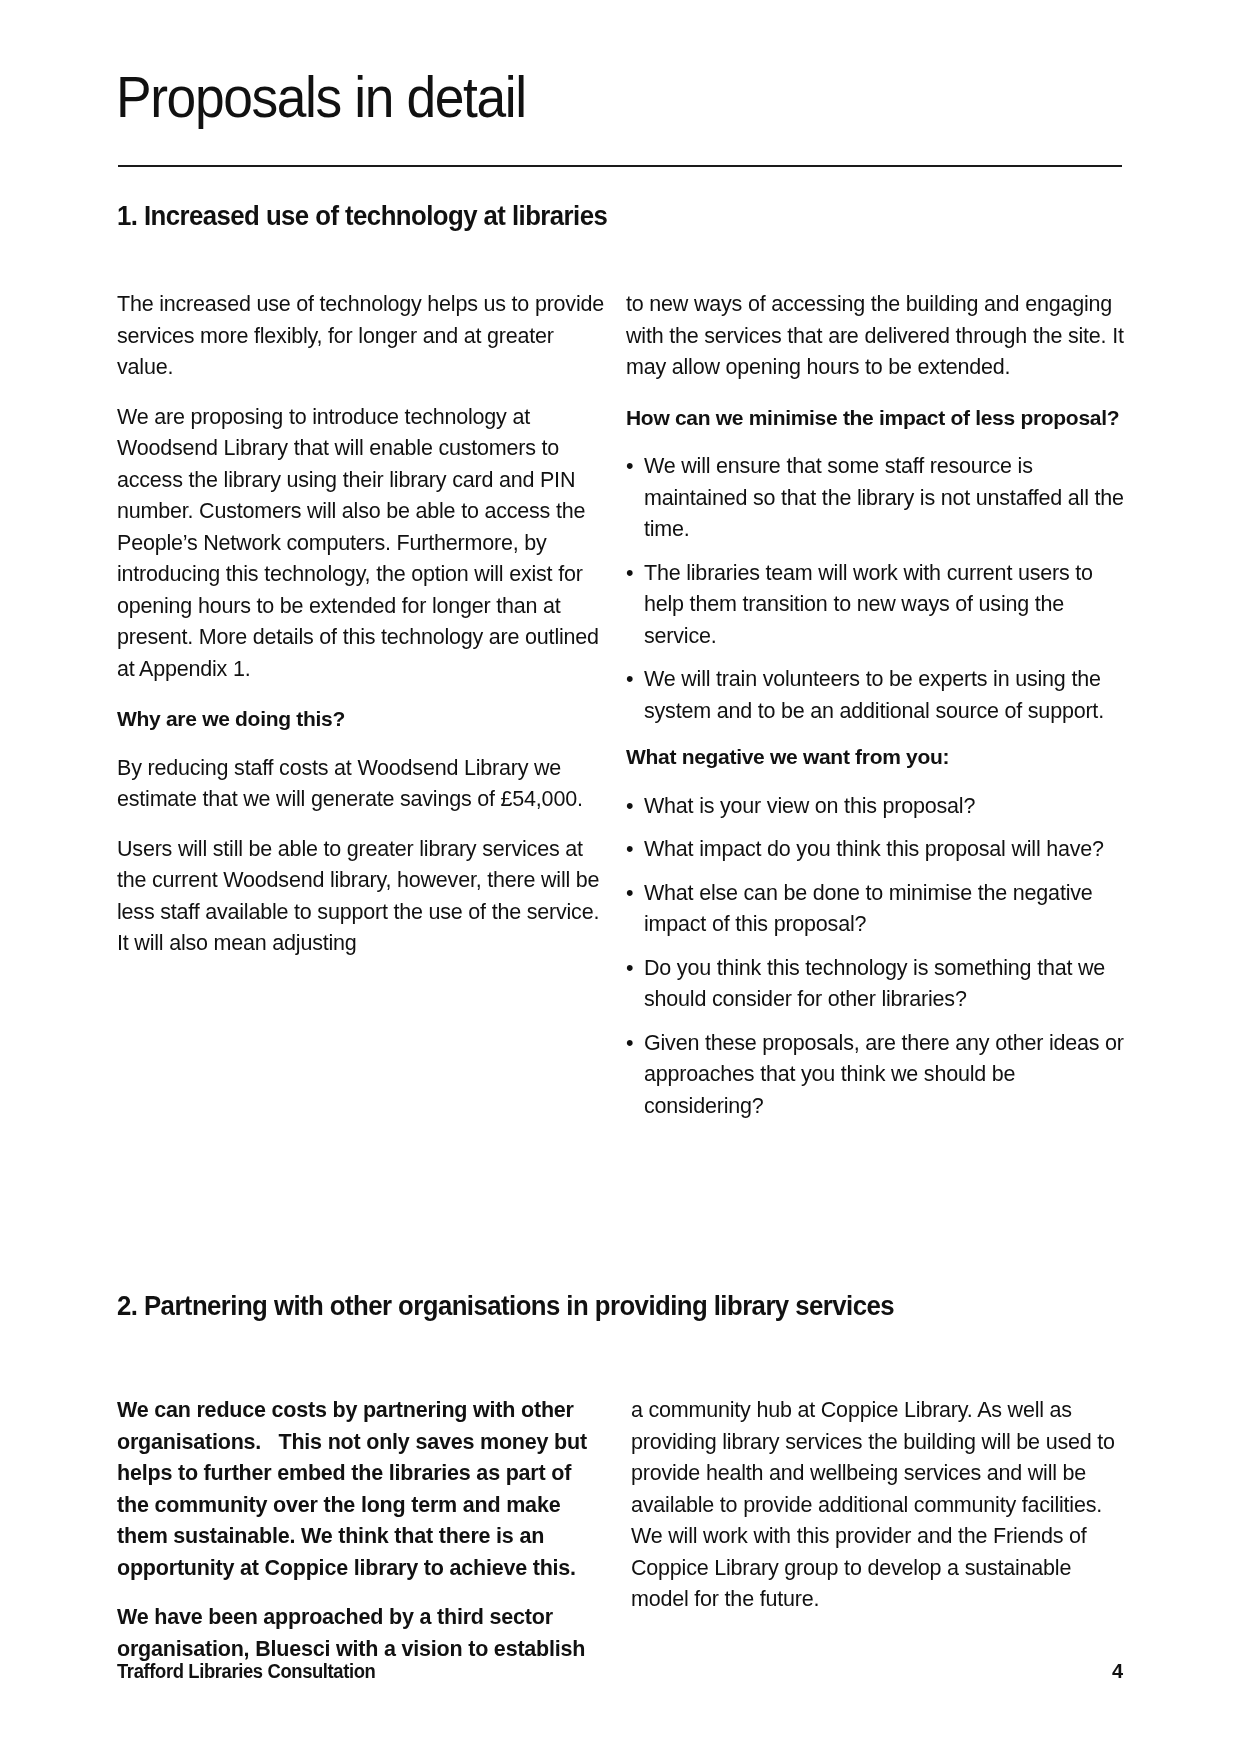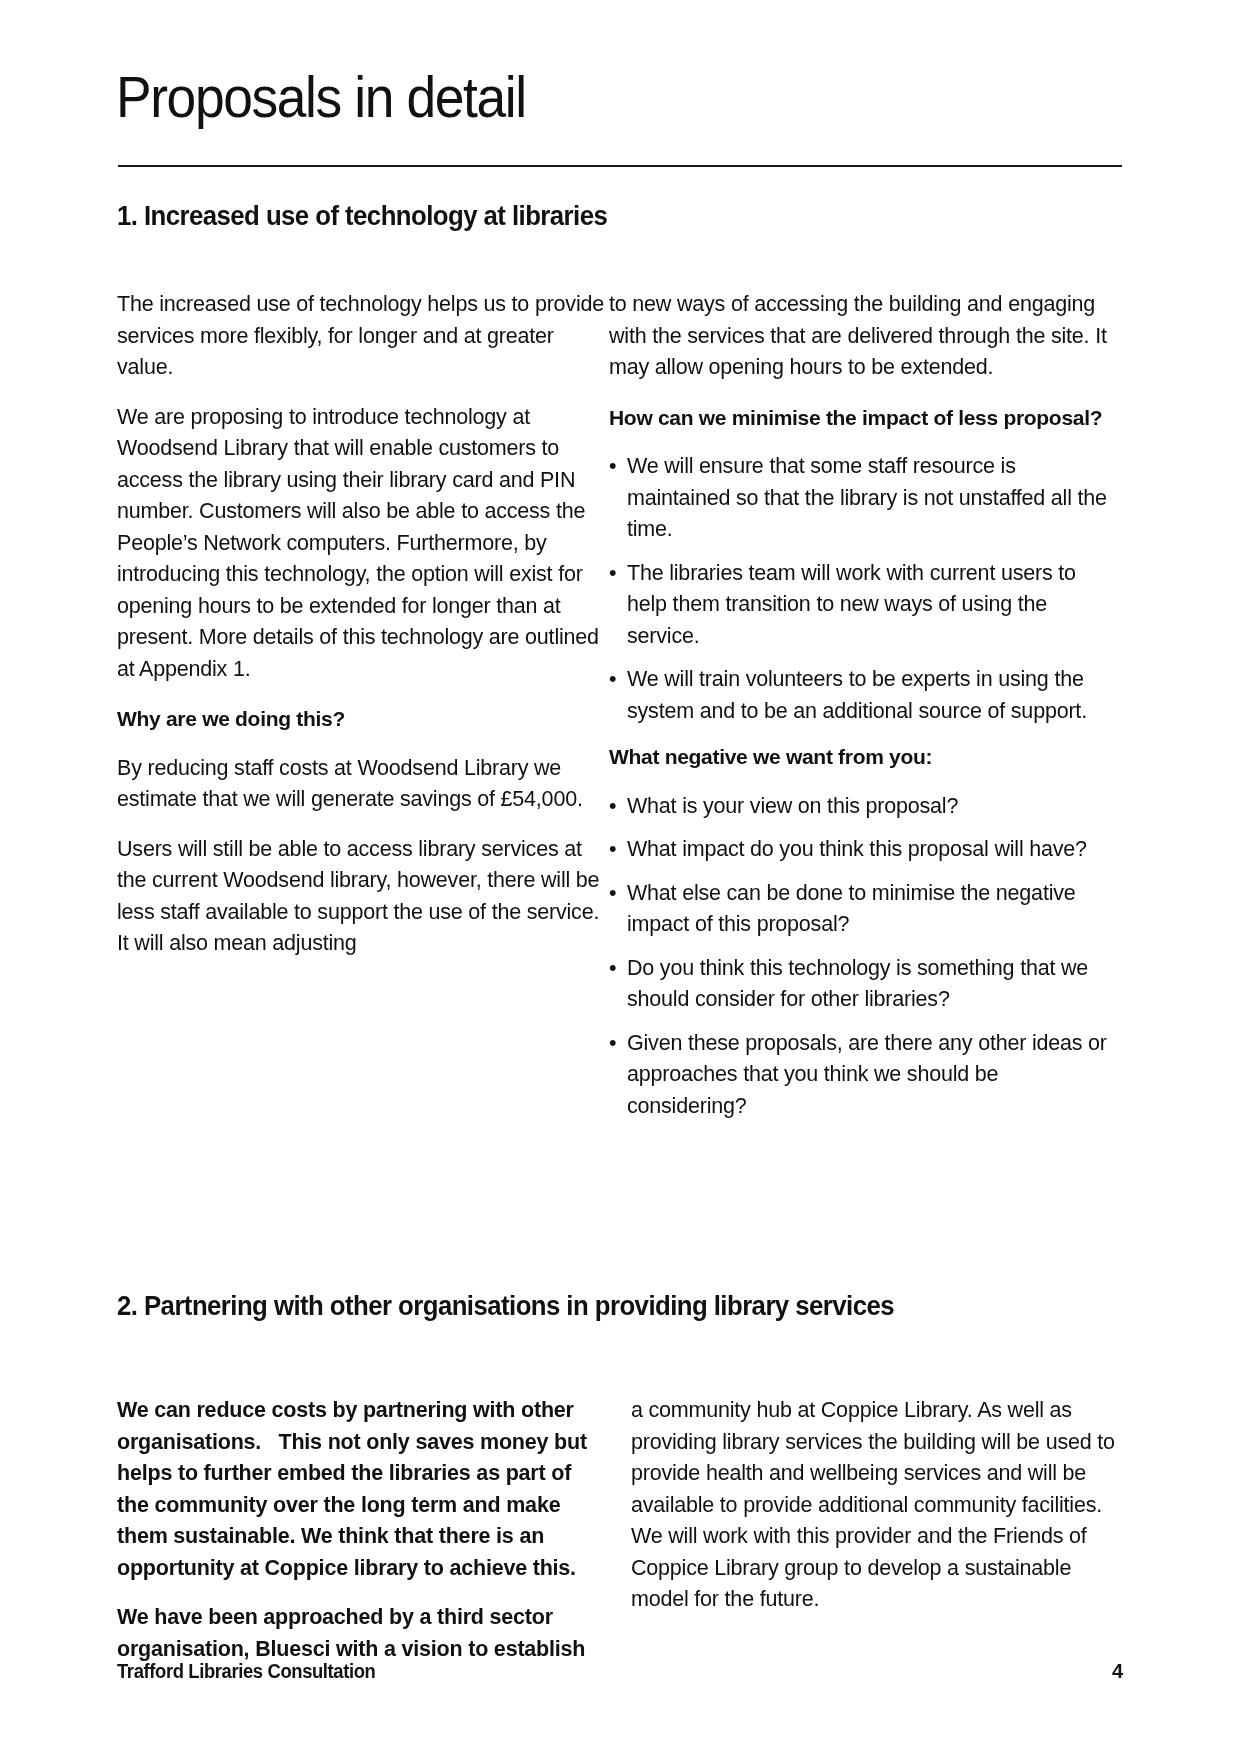--- a/index.html
+++ b/index.html
@@ -48,24 +48,24 @@
 <h1 class="page-title">Proposals in detail</h1>
 <div class="title-rule"></div>
 
 <h2 class="section-heading" style="top:202px;">1. Increased use of technology at libraries</h2>
 
 <div class="col" style="left:117px; top:258px;">
   <p>The increased use of technology helps us to provide services more flexibly, for longer and at greater value.</p>
   <p>We are proposing to introduce technology at Woodsend Library that will enable customers to access the library using their library card and PIN number. Customers will also be able to access the People’s Network computers. Furthermore, by introducing this technology, the option will exist for opening hours to be extended for longer than at present. More details of this technology are outlined at Appendix 1.</p>
   <h3>Why are we doing this?</h3>
   <p>By reducing staff costs at Woodsend Library we estimate that we will generate savings of £54,000.</p>
-  <p>Users will still be able to access library services at the current Woodsend library, however, there will be less staff available to support the use of the service. It will also mean adjusting</p>
+  <p>Users will still be able to greater library services at the current Woodsend library, however, there will be less staff available to support the use of the service. It will also mean adjusting</p>
 </div>
 
-<div class="col" style="left:609px; top:258px; width:500px;">
+<div class="col" style="left:626px; top:258px; width:500px;">
   <p>to new ways of accessing the building and engaging with the services that are delivered through the site. It may allow opening hours to be extended.</p>
   <h3>How can we minimise the impact of less proposal?</h3>
   <ul>
     <li><span class="bullet">•</span><span>We will ensure that some staff resource is maintained so that the library is not unstaffed all the time.</span></li>
     <li><span class="bullet">•</span><span>The libraries team will work with current users to help them transition to new ways of using the service.</span></li>
     <li><span class="bullet">•</span><span>We will train volunteers to be experts in using the system and to be an additional source of support.</span></li>
   </ul>
   <h3>What negative we want from you:</h3>
   <ul>
     <li><span class="bullet">•</span><span>What is your view on this proposal?</span></li>

